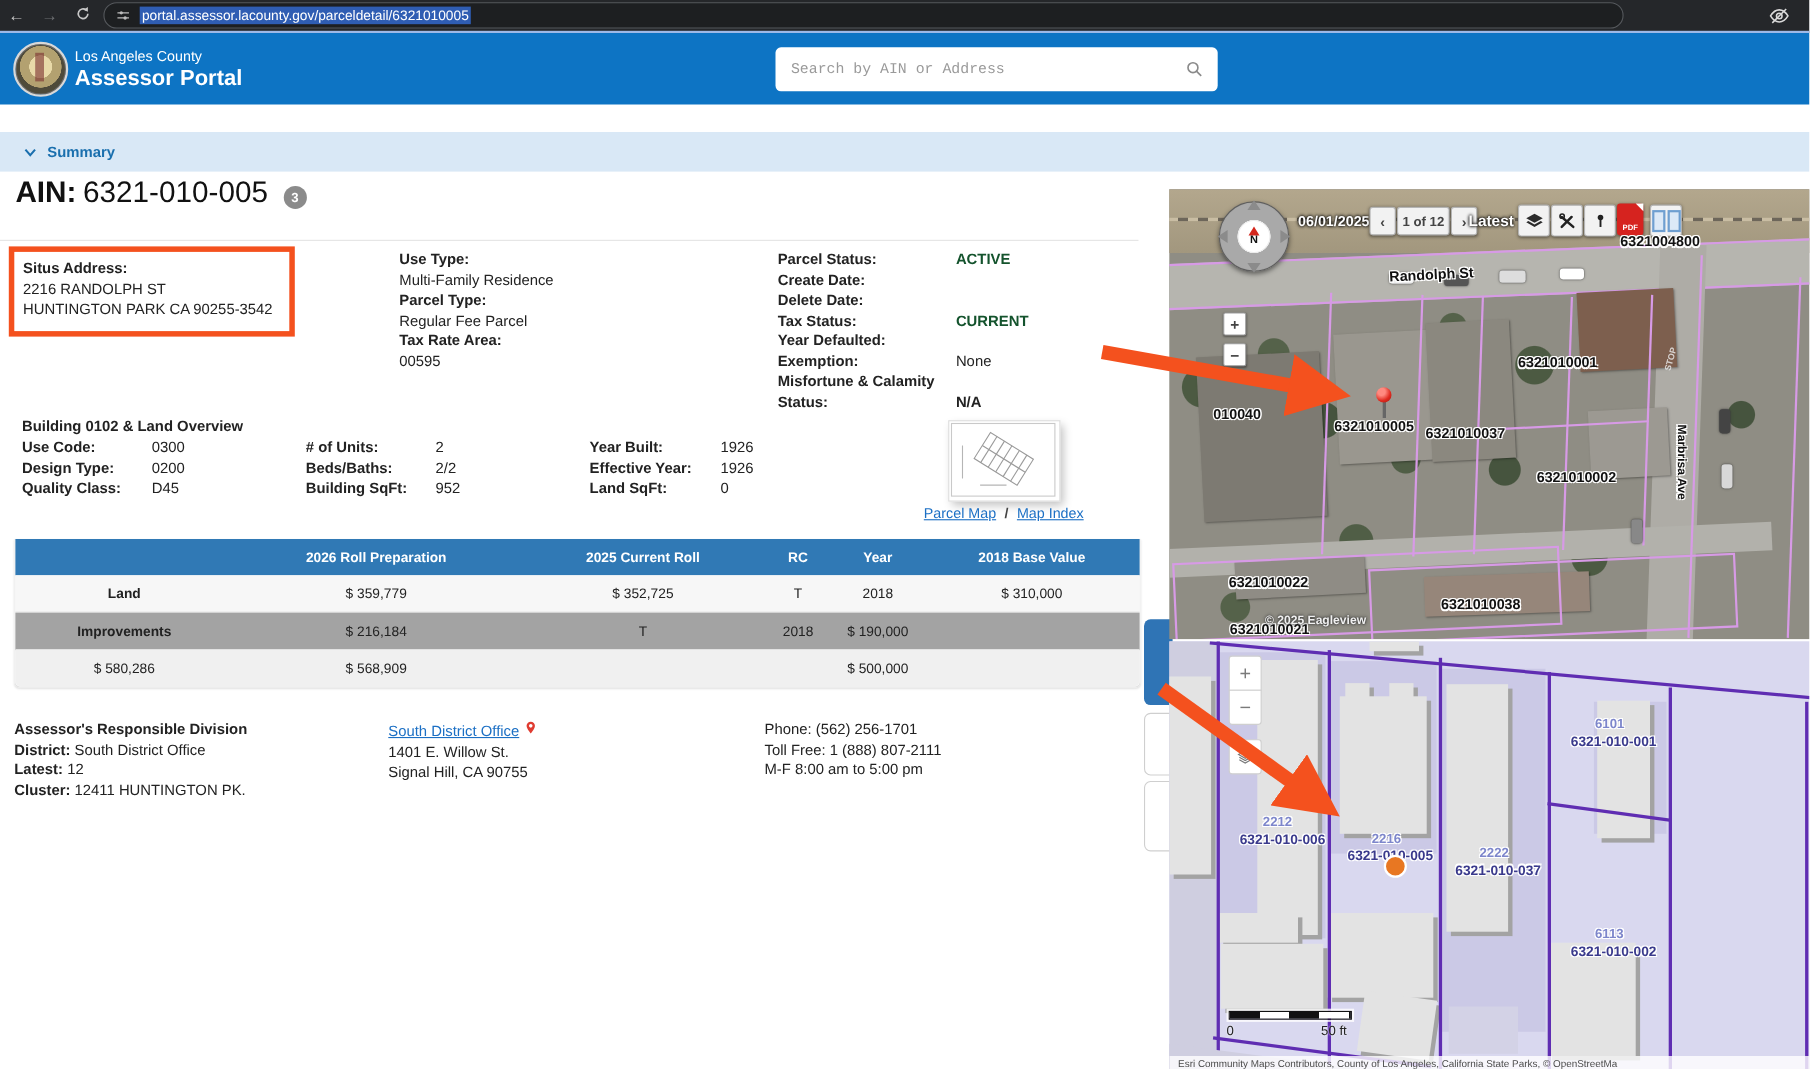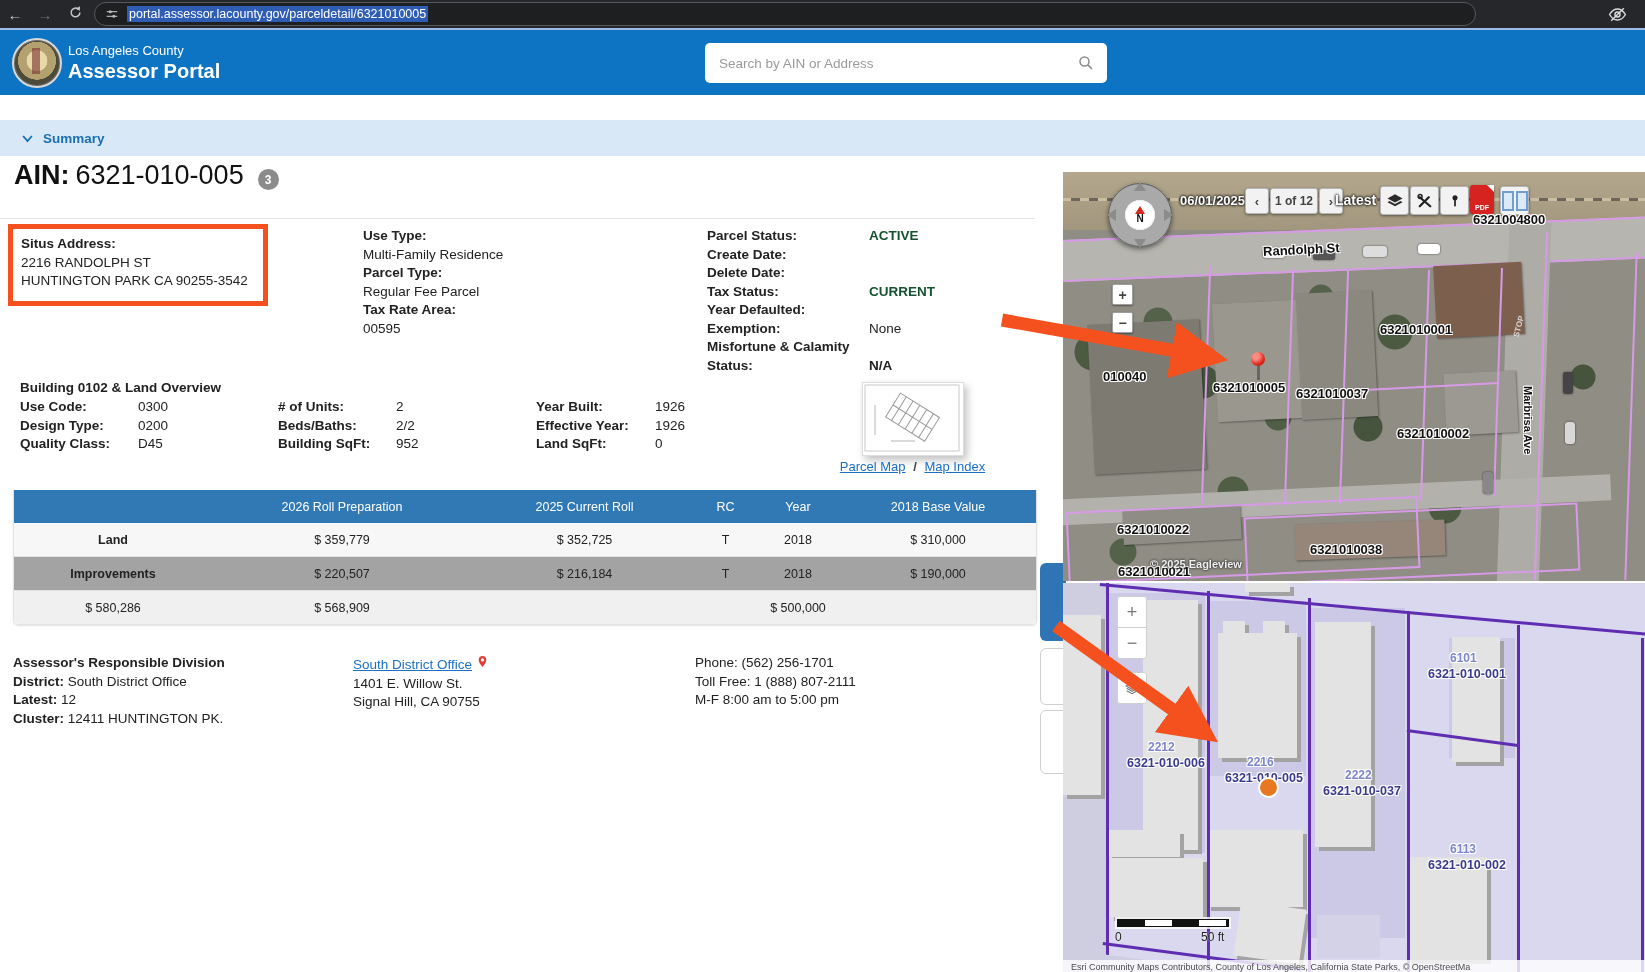--- a/index.html
+++ b/index.html
@@ -22,21 +22,21 @@
   #appheader{left:0;top:30px;width:1645px;height:65px;background:#0d74c4;}
   #seal{left:12px;top:8px;width:46px;height:46px;border-radius:50%;
         background:radial-gradient(circle at 50% 45%, #e8d9a8 0 30%, #b3a170 31% 55%, #4e4a3a 56% 100%);
         border:2px solid #d8d8d8;box-shadow:0 0 0 1px #6a6a6a inset;}
   #seal::after{content:"";position:absolute;left:18px;top:8px;width:8px;height:26px;background:#7a2e2e;opacity:.6;}
   .hdr-county{left:68px;top:13px;color:#fff;font-size:13px;}
   .hdr-portal{left:68px;top:30px;color:#fff;font-size:20px;font-weight:bold;}
   #searchbox{left:705px;top:13px;width:378px;height:40px;background:#fff;border-radius:5px;
              display:flex;align-items:center;padding:0 12px;}
   #searchbox input{flex:1;border:none;outline:none;font-size:13.5px;color:#4d7c0f;
-                   font-family:Liberation Sans, sans-serif;}
+                   font-family:Liberation Mono, monospace;}
   #searchbox input::placeholder{color:#9a9a9a;}
 
   
   #summarybar{left:0;top:120px;width:1645px;height:36px;background:#d9e8f6;display:flex;
               align-items:center;cursor:pointer;}
   #summarybar .lbl{color:#1a6fae;font-size:13.5px;font-weight:bold;margin-left:8px;}
 
   
   #content{left:0;top:156px;width:1040px;height:816px;}
   #ainrow{left:14px;top:4px;display:flex;align-items:center;}
@@ -67,21 +67,21 @@
          box-shadow:3px 4px 8px rgba(0,0,0,.25);border:1px solid #ddd;}
   #maplinks{left:815px;top:303px;width:195px;text-align:center;font-size:13px;}
   #maplinks a{color:#1b6fc4;text-decoration:underline;cursor:pointer;}
   #maplinks .sep{color:#444;margin:0 4px;}
 
   
   #valtable{left:13px;top:334px;width:1022px;font-size:12.5px;border:1px solid #e3e3e3;border-top:none;
             border-radius:0 0 5px 5px;box-shadow:0 1px 2px rgba(0,0,0,.12);}
   .trow{display:grid;grid-template-columns:198px 260px 225px 57px 88px 192px;}
   .trow>div{height:33px;display:flex;align-items:center;justify-content:center;}
-  .thead{background:#3079b5;color:#fff;font-weight:normal;}
+  .thead{background:#3079b5;color:#fff;font-weight:bold;}
   .r-land{background:#f7f7f7;border-bottom:1px solid #e2e2e2;}
   .r-impr{background:#a3a3a3;border-bottom:1px solid #e2e2e2;}
   .r-total{background:#f0f0f0;border-radius:0 0 5px 5px;}
 
   
   #division{left:0;top:498px;width:1035px;font-size:13.5px;line-height:18.5px;}
   #divc1{left:13px;top:0;}
   #divc2{left:353px;top:0;}
   #divc3{left:695px;top:0;}
   #divc2 a{color:#1b6fc4;text-decoration:underline;}
@@ -366,21 +366,20 @@
     <div class="trow r-land">
       <div class="b">Land</div>
         <div>$ 359,779</div>
       <div>$ 352,725</div>
         <div>T</div>
       <div>2018</div>
         <div>$ 310,000</div>
     </div>
     <div class="trow r-impr">
       <div class="b">Improvements</div>
-        <div>$ 220,507</div>
       <div>$ 216,184</div>
         <div>T</div>
       <div>2018</div>
         <div>$ 190,000</div>
     </div>
     <div class="trow r-total">
         <div>$ 580,286</div>
       <div>$ 568,909</div>
         <div></div>
       <div></div>

